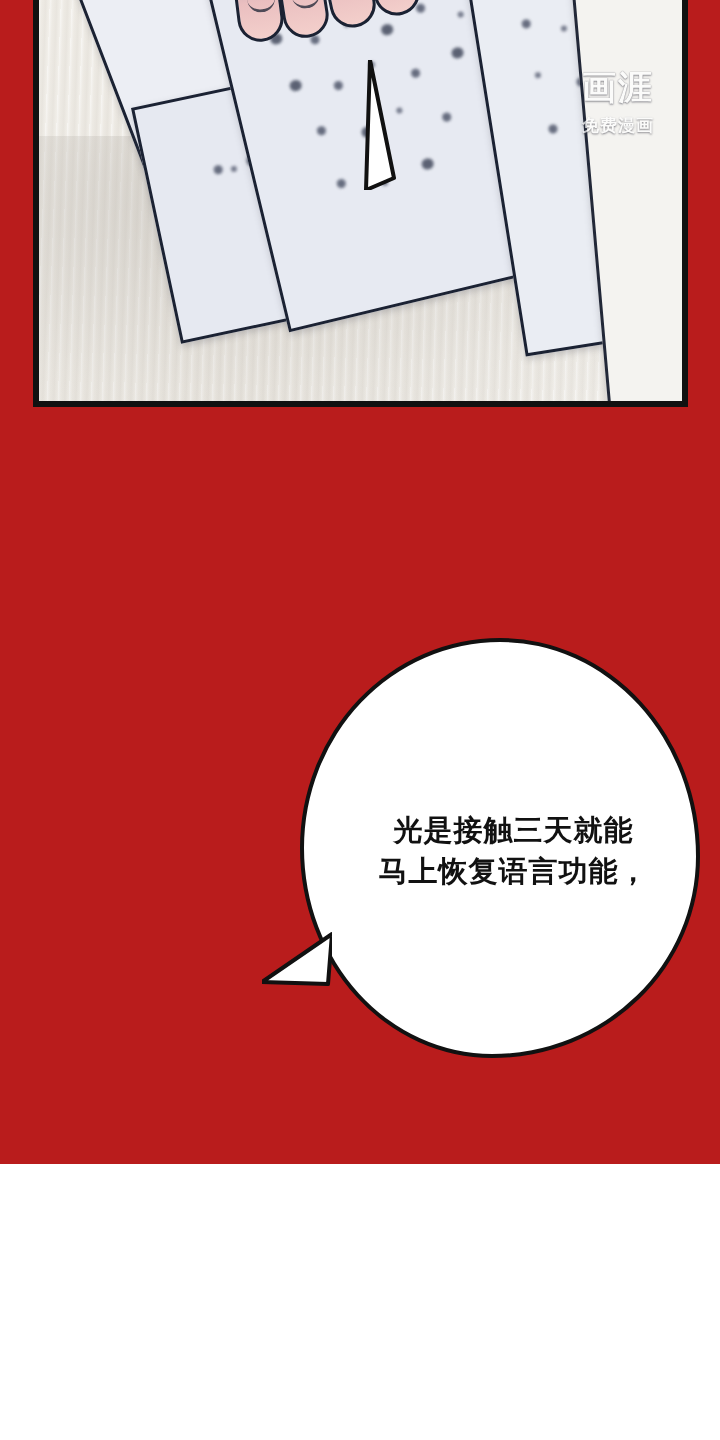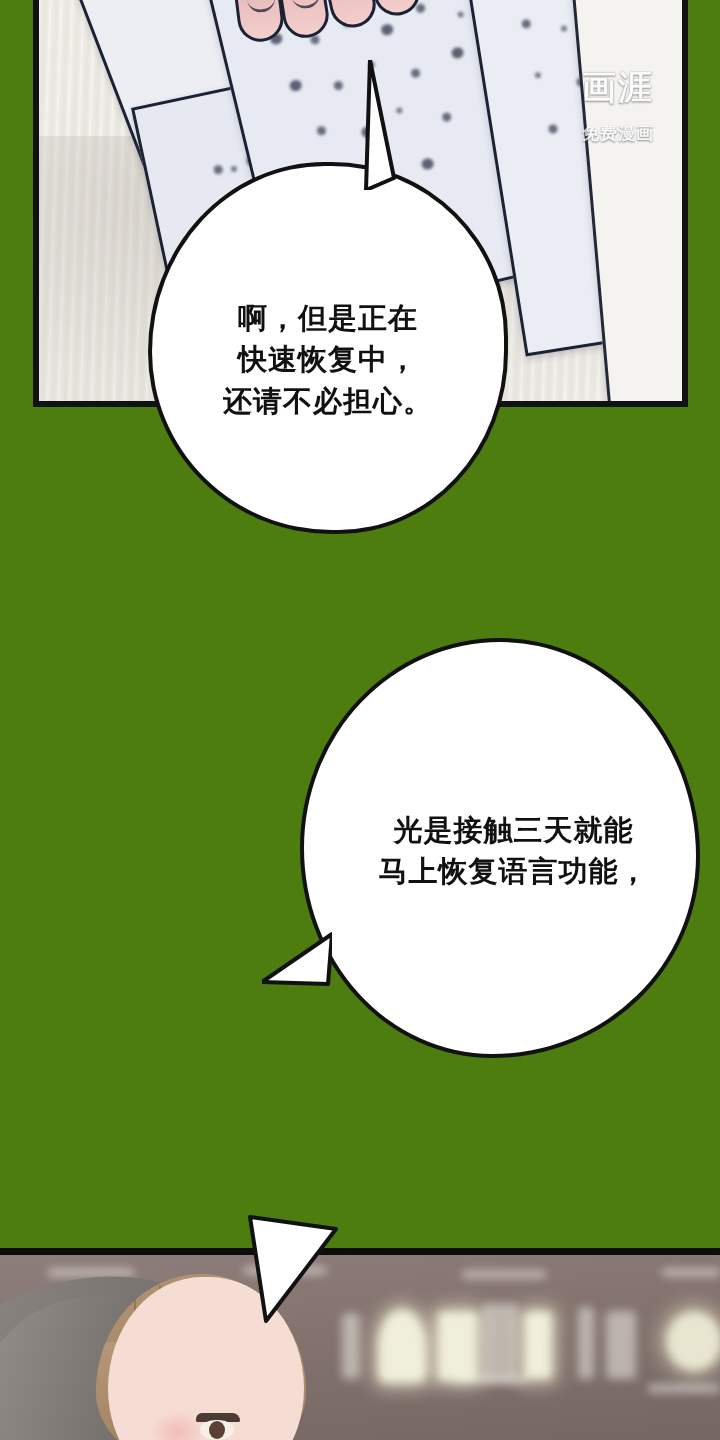--- a/index.html
+++ b/index.html
@@ -7,22 +7,22 @@
     margin: 0;
     padding: 0;
     background: #ffffff;
   }
   body {
     font-family: "Liberation Sans", "DejaVu Sans", sans-serif;
   }
   #page {
     position: relative;
     width: 720px;
-    height: 1440px;
-    background: #4d7c0f;
+    height: 1164px;
+    background: #b91c1c;
     overflow: hidden;
   }
 
   
   .panel-top {
     position: absolute;
     left: 33px;
     top: -6px;
     width: 655px;
     height: 413px;
@@ -157,21 +157,21 @@
   }
   .wm-main {
     font-size: 34px;
     font-weight: 700;
     letter-spacing: 2px;
     color: #ffffff;
     text-shadow: 0 1px 2px rgba(80,80,90,0.85), 0 0 1px rgba(60,60,70,0.9);
     line-height: 1.05;
   }
   .wm-sub {
-    margin-top: 16px;
+    margin-top: 8px;
     font-size: 17px;
     font-weight: 700;
     letter-spacing: 1px;
     color: #ffffff;
     text-shadow: 0 1px 2px rgba(70,70,80,0.9);
     text-align: center;
   }
 
   
   .panel-bottom {
@@ -513,25 +513,20 @@
         <span class="eye-ball">
             <span class="pupil"></span>
           </span>
       </div>
     </div>
   </div>
 
   <svg class="tail-1" viewBox="0 0 60 130">
     <polygon points="26,130 30,0 54,118" fill="#ffffff" stroke="#111111" stroke-width="4" stroke-linejoin="round"></polygon>
   </svg>
-  <div class="bubble bubble-1">
-    <div class="bubble-text">啊，但是正在
-快速恢复中，
-还请不必担心。</div>
-  </div>
 
   <svg class="tail-2" viewBox="0 0 70 60">
     <polygon points="70,4 0,52 66,54" fill="#ffffff" stroke="#111111" stroke-width="4" stroke-linejoin="round"></polygon>
   </svg>
   <div class="bubble bubble-2">
     <div class="bubble-text">光是接触三天就能
 马上恢复语言功能，</div>
   </div>
 
   <svg class="tail-3" viewBox="0 0 110 120">

